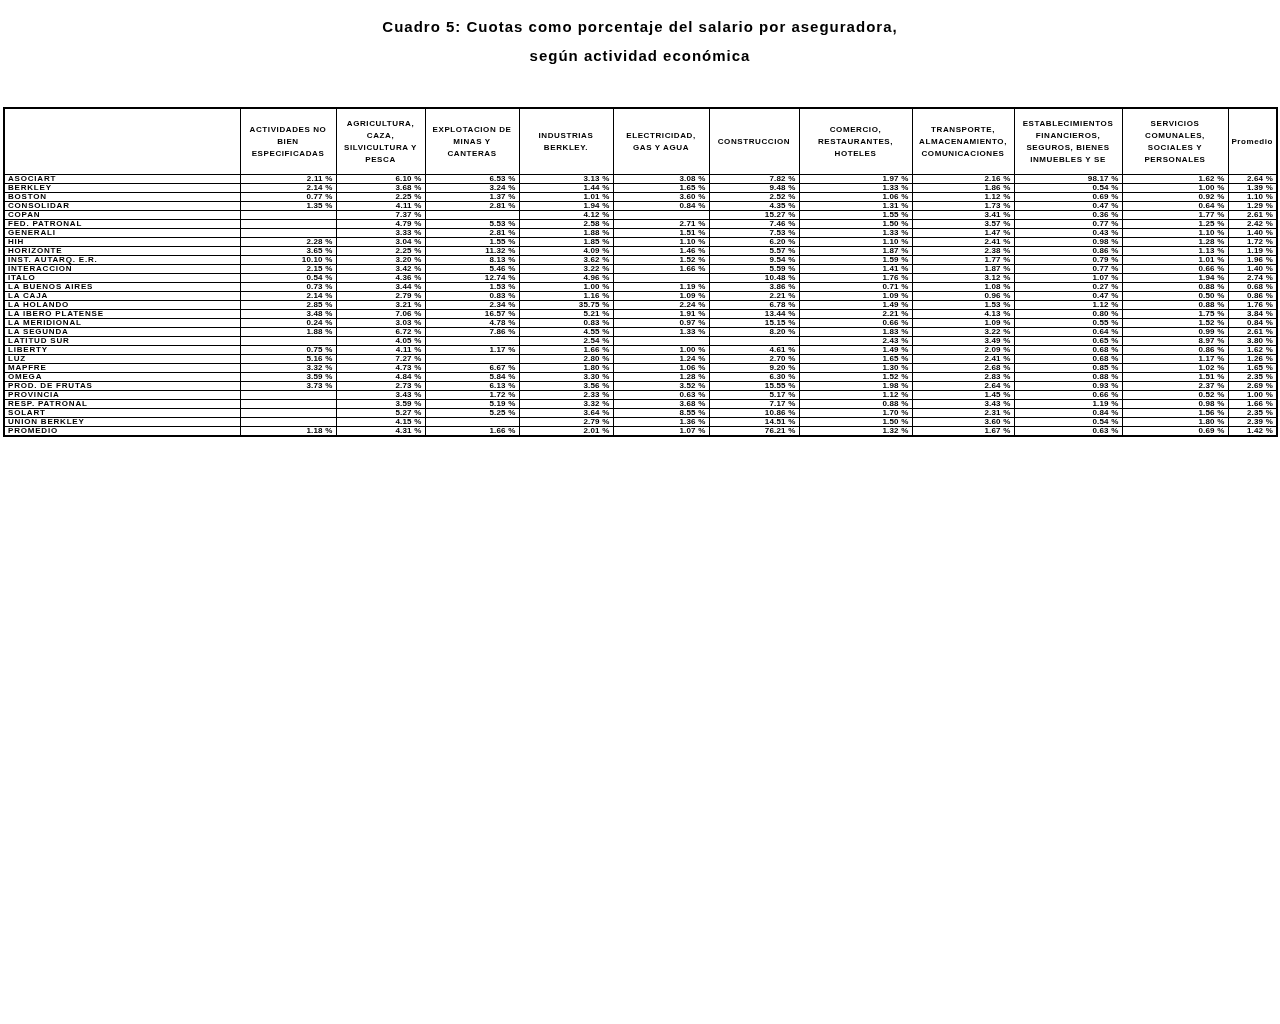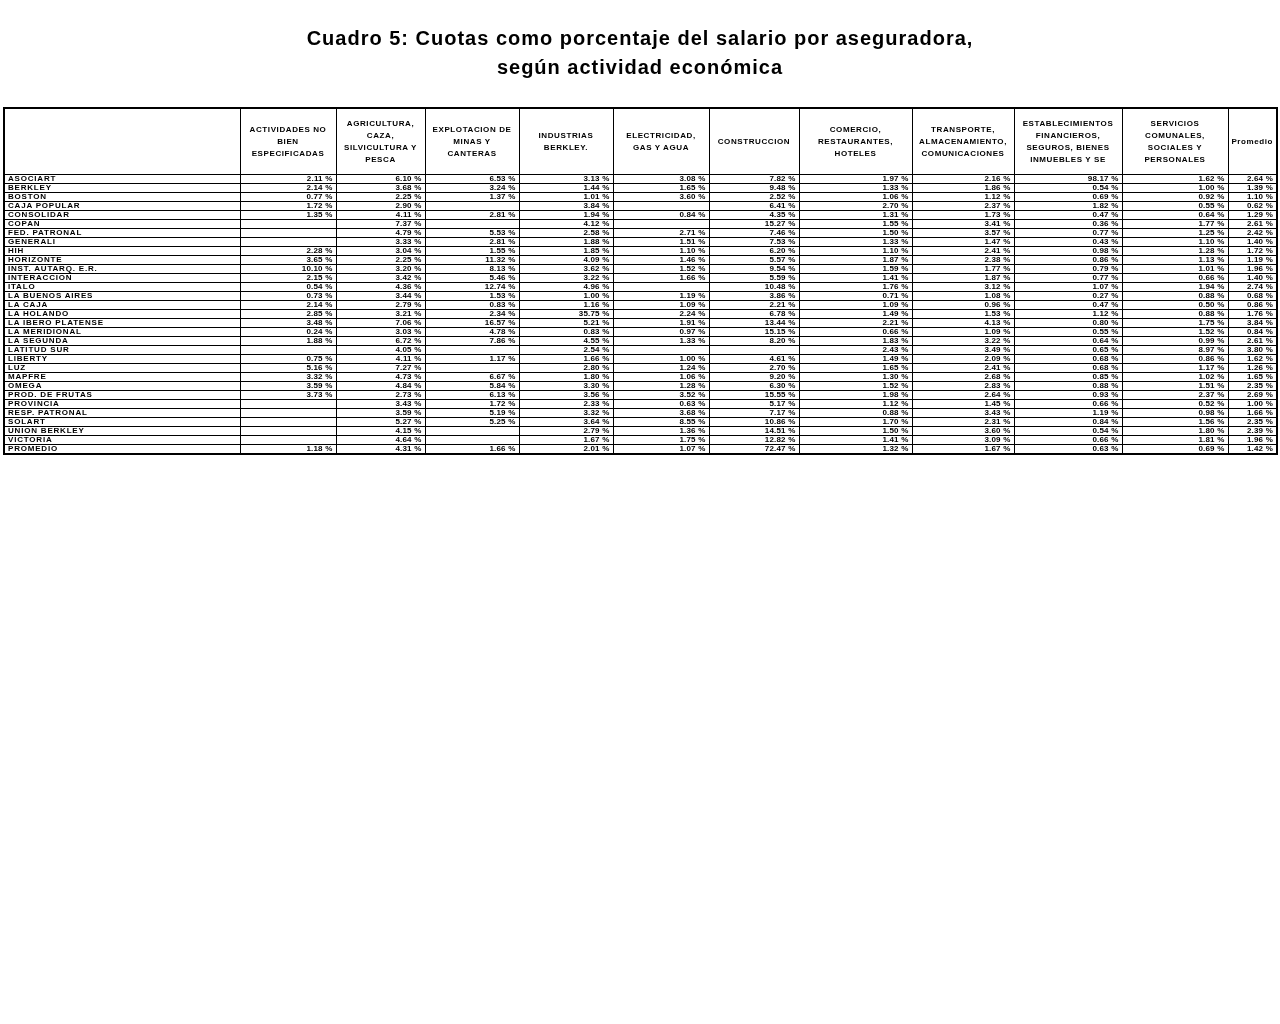--- a/index.html
+++ b/index.html
@@ -5,24 +5,24 @@
   html, body {
     margin: 0;
     padding: 0;
     background: #ffffff;
     width: 1280px;
     height: 1024px;
     font-family: "Liberation Sans", sans-serif;
     overflow: hidden;
   }
   .page-title {
-    margin-top: 24px;
+    margin-top: 12px;
     text-align: center;
     font-weight: bold;
-    font-size: 20px;
+    font-size: 15px;
     line-height: 29px;
     letter-spacing: 1px;
     color: #000;
   }
   .table-wrap {
     position: absolute;
     left: 3px;
     top: 107px;
   }
   table.cuotas {
@@ -159,34 +159,20 @@
           <td class="cell-value">1.01 %</td>
           <td class="cell-value">3.60 %</td>
           <td class="cell-value">2.52 %</td>
           <td class="cell-value">1.06 %</td>
           <td class="cell-value">1.12 %</td>
           <td class="cell-value">0.69 %</td>
           <td class="cell-value">0.92 %</td>
           <td class="cell-value">1.10 %</td>
         </tr>
         <tr>
-          <td class="row-label">CAJA POPULAR</td>
-          <td class="cell-value">1.72 %</td>
-          <td class="cell-value">2.90 %</td>
-          <td class="cell-value"></td>
-          <td class="cell-value">3.84 %</td>
-          <td class="cell-value"></td>
-          <td class="cell-value">6.41 %</td>
-          <td class="cell-value">2.70 %</td>
-          <td class="cell-value">2.37 %</td>
-          <td class="cell-value">1.82 %</td>
-          <td class="cell-value">0.55 %</td>
-          <td class="cell-value">0.62 %</td>
-        </tr>
-        <tr>
           <td class="row-label">CONSOLIDAR</td>
           <td class="cell-value">1.35 %</td>
           <td class="cell-value">4.11 %</td>
           <td class="cell-value">2.81 %</td>
           <td class="cell-value">1.94 %</td>
           <td class="cell-value">0.84 %</td>
           <td class="cell-value">4.35 %</td>
           <td class="cell-value">1.31 %</td>
           <td class="cell-value">1.73 %</td>
           <td class="cell-value">0.47 %</td>
@@ -523,41 +509,27 @@
           <td class="cell-value">2.79 %</td>
           <td class="cell-value">1.36 %</td>
           <td class="cell-value">14.51 %</td>
           <td class="cell-value">1.50 %</td>
           <td class="cell-value">3.60 %</td>
           <td class="cell-value">0.54 %</td>
           <td class="cell-value">1.80 %</td>
           <td class="cell-value">2.39 %</td>
         </tr>
         <tr>
-          <td class="row-label">VICTORIA</td>
-          <td class="cell-value"></td>
-          <td class="cell-value">4.64 %</td>
-          <td class="cell-value"></td>
-          <td class="cell-value">1.67 %</td>
-          <td class="cell-value">1.75 %</td>
-          <td class="cell-value">12.82 %</td>
-          <td class="cell-value">1.41 %</td>
-          <td class="cell-value">3.09 %</td>
-          <td class="cell-value">0.66 %</td>
-          <td class="cell-value">1.81 %</td>
-          <td class="cell-value">1.96 %</td>
-        </tr>
-        <tr>
           <td class="row-label">PROMEDIO</td>
           <td class="cell-value">1.18 %</td>
           <td class="cell-value">4.31 %</td>
           <td class="cell-value">1.66 %</td>
           <td class="cell-value">2.01 %</td>
           <td class="cell-value">1.07 %</td>
-          <td class="cell-value">72.47 %</td>
+          <td class="cell-value">76.21 %</td>
           <td class="cell-value">1.32 %</td>
           <td class="cell-value">1.67 %</td>
           <td class="cell-value">0.63 %</td>
           <td class="cell-value">0.69 %</td>
           <td class="cell-value">1.42 %</td>
         </tr>
       </tbody>
   </table>
 </div>
 

